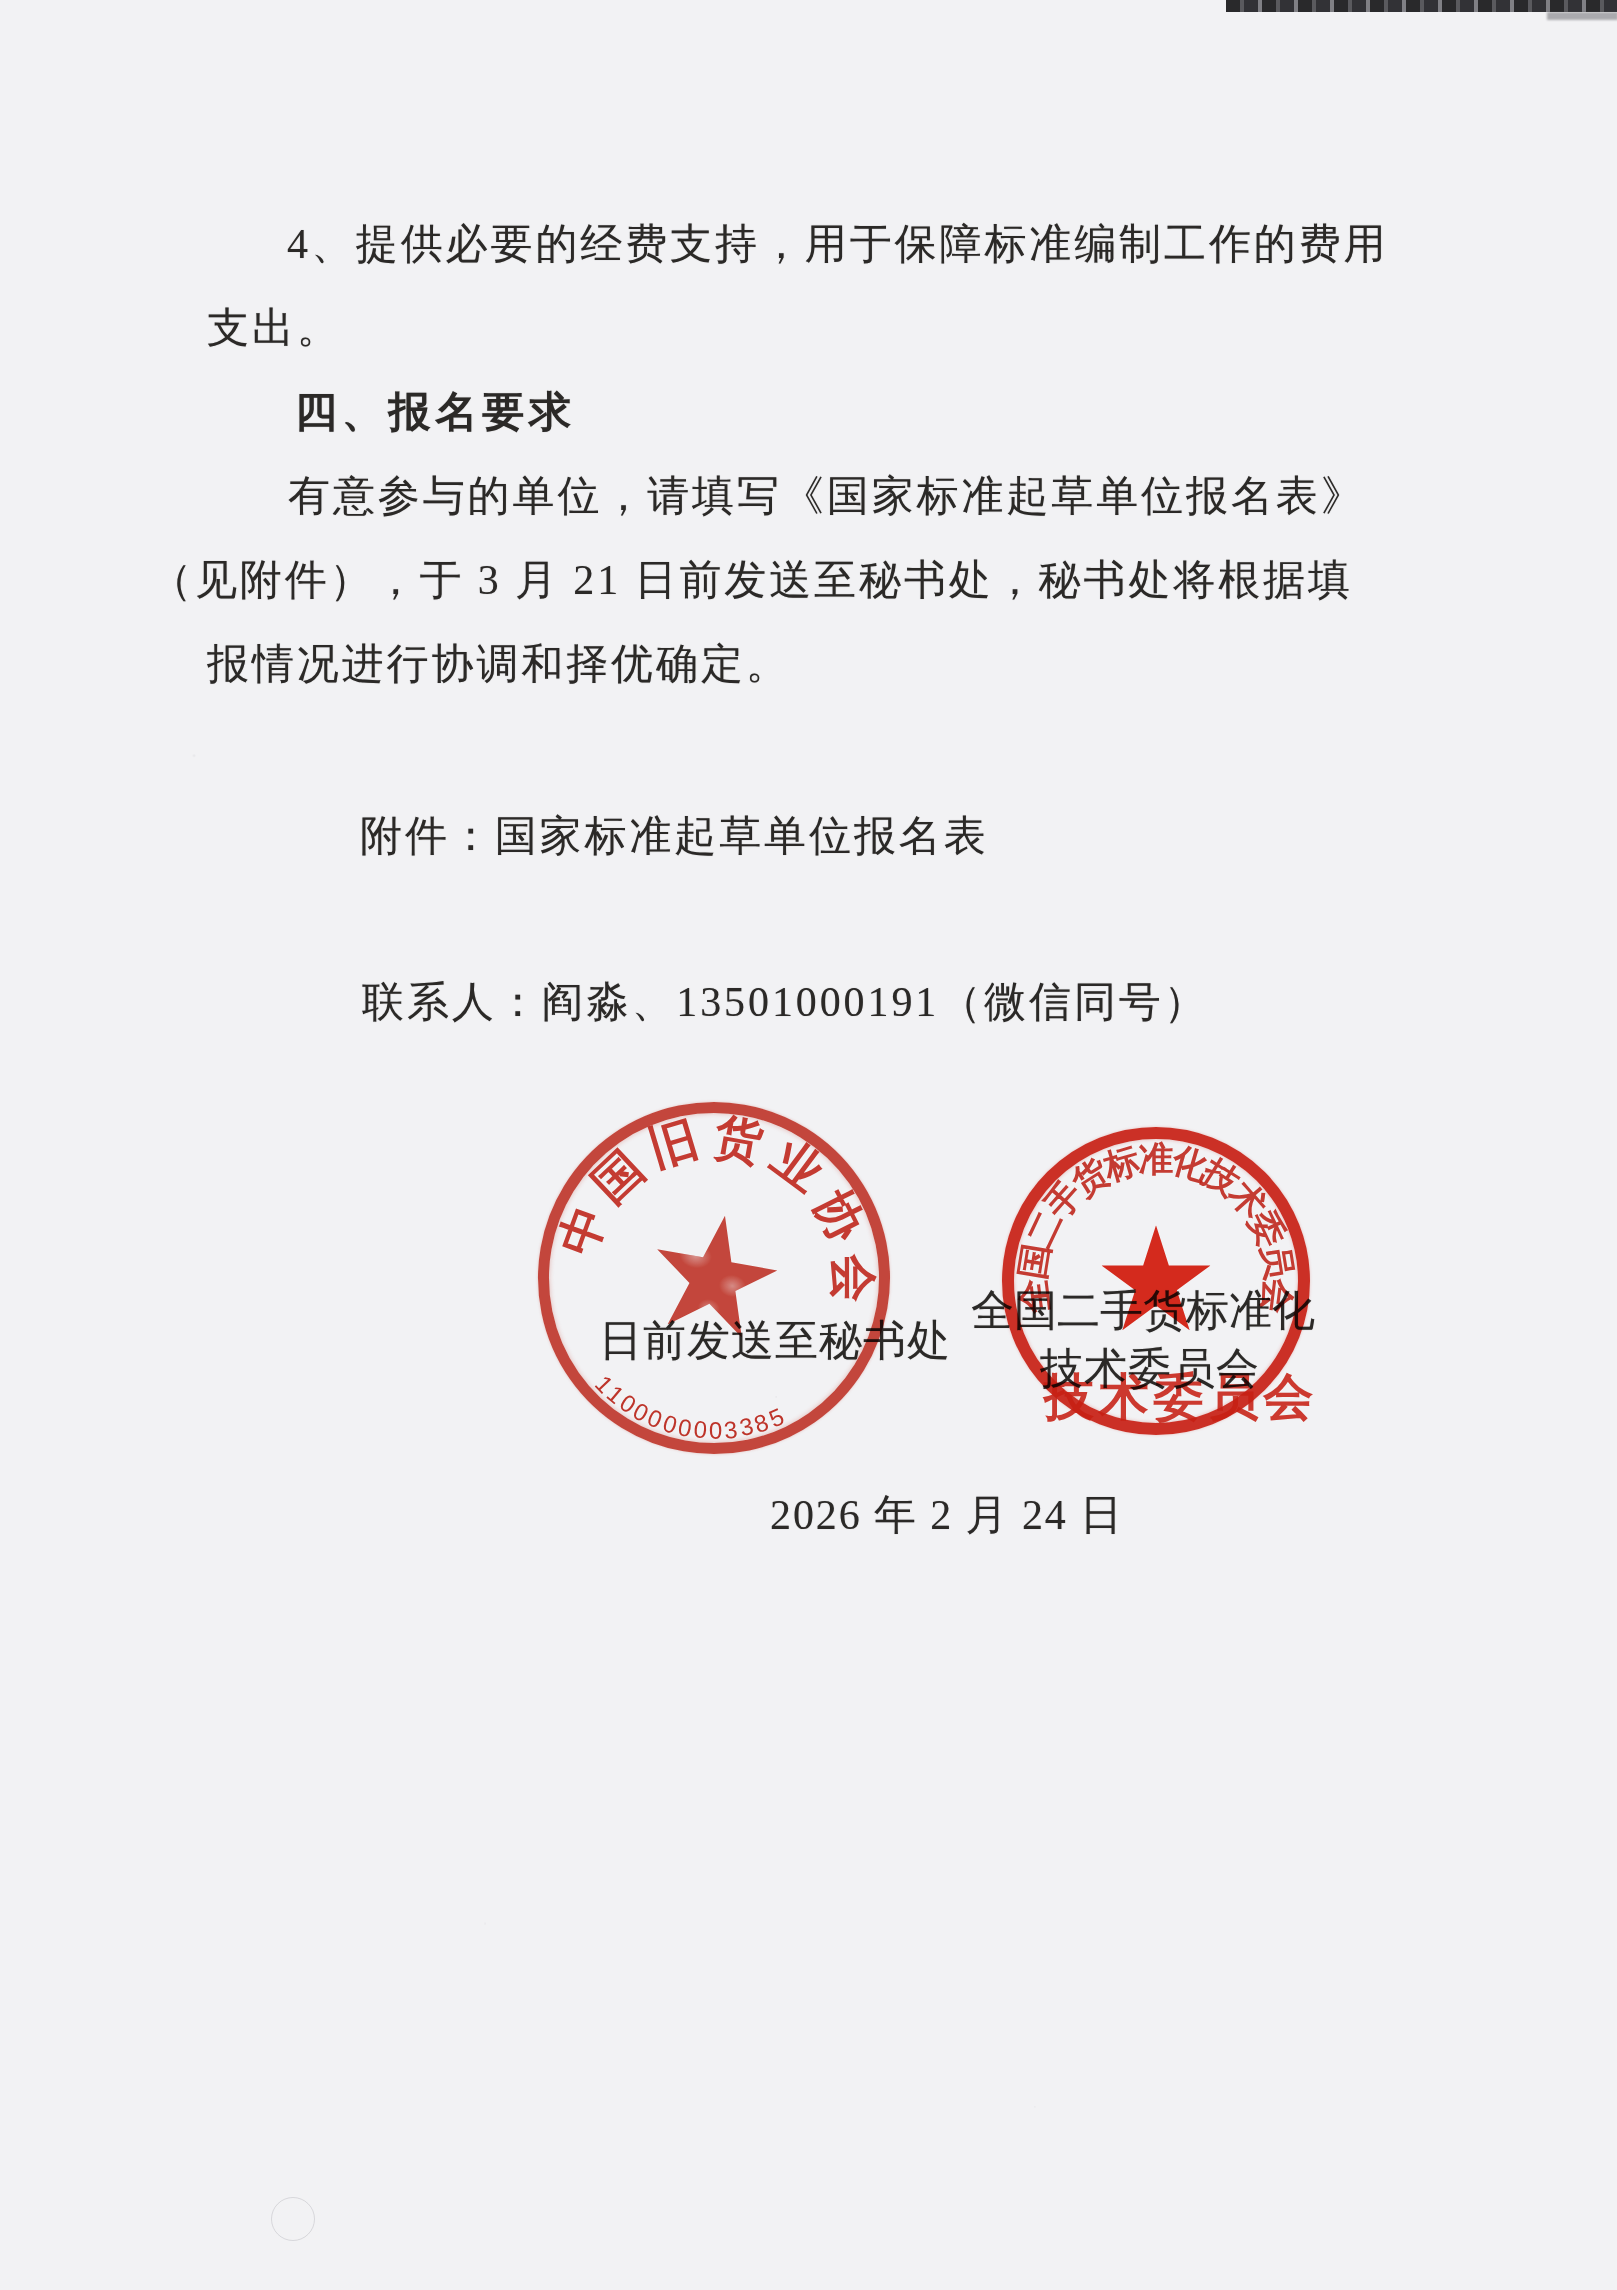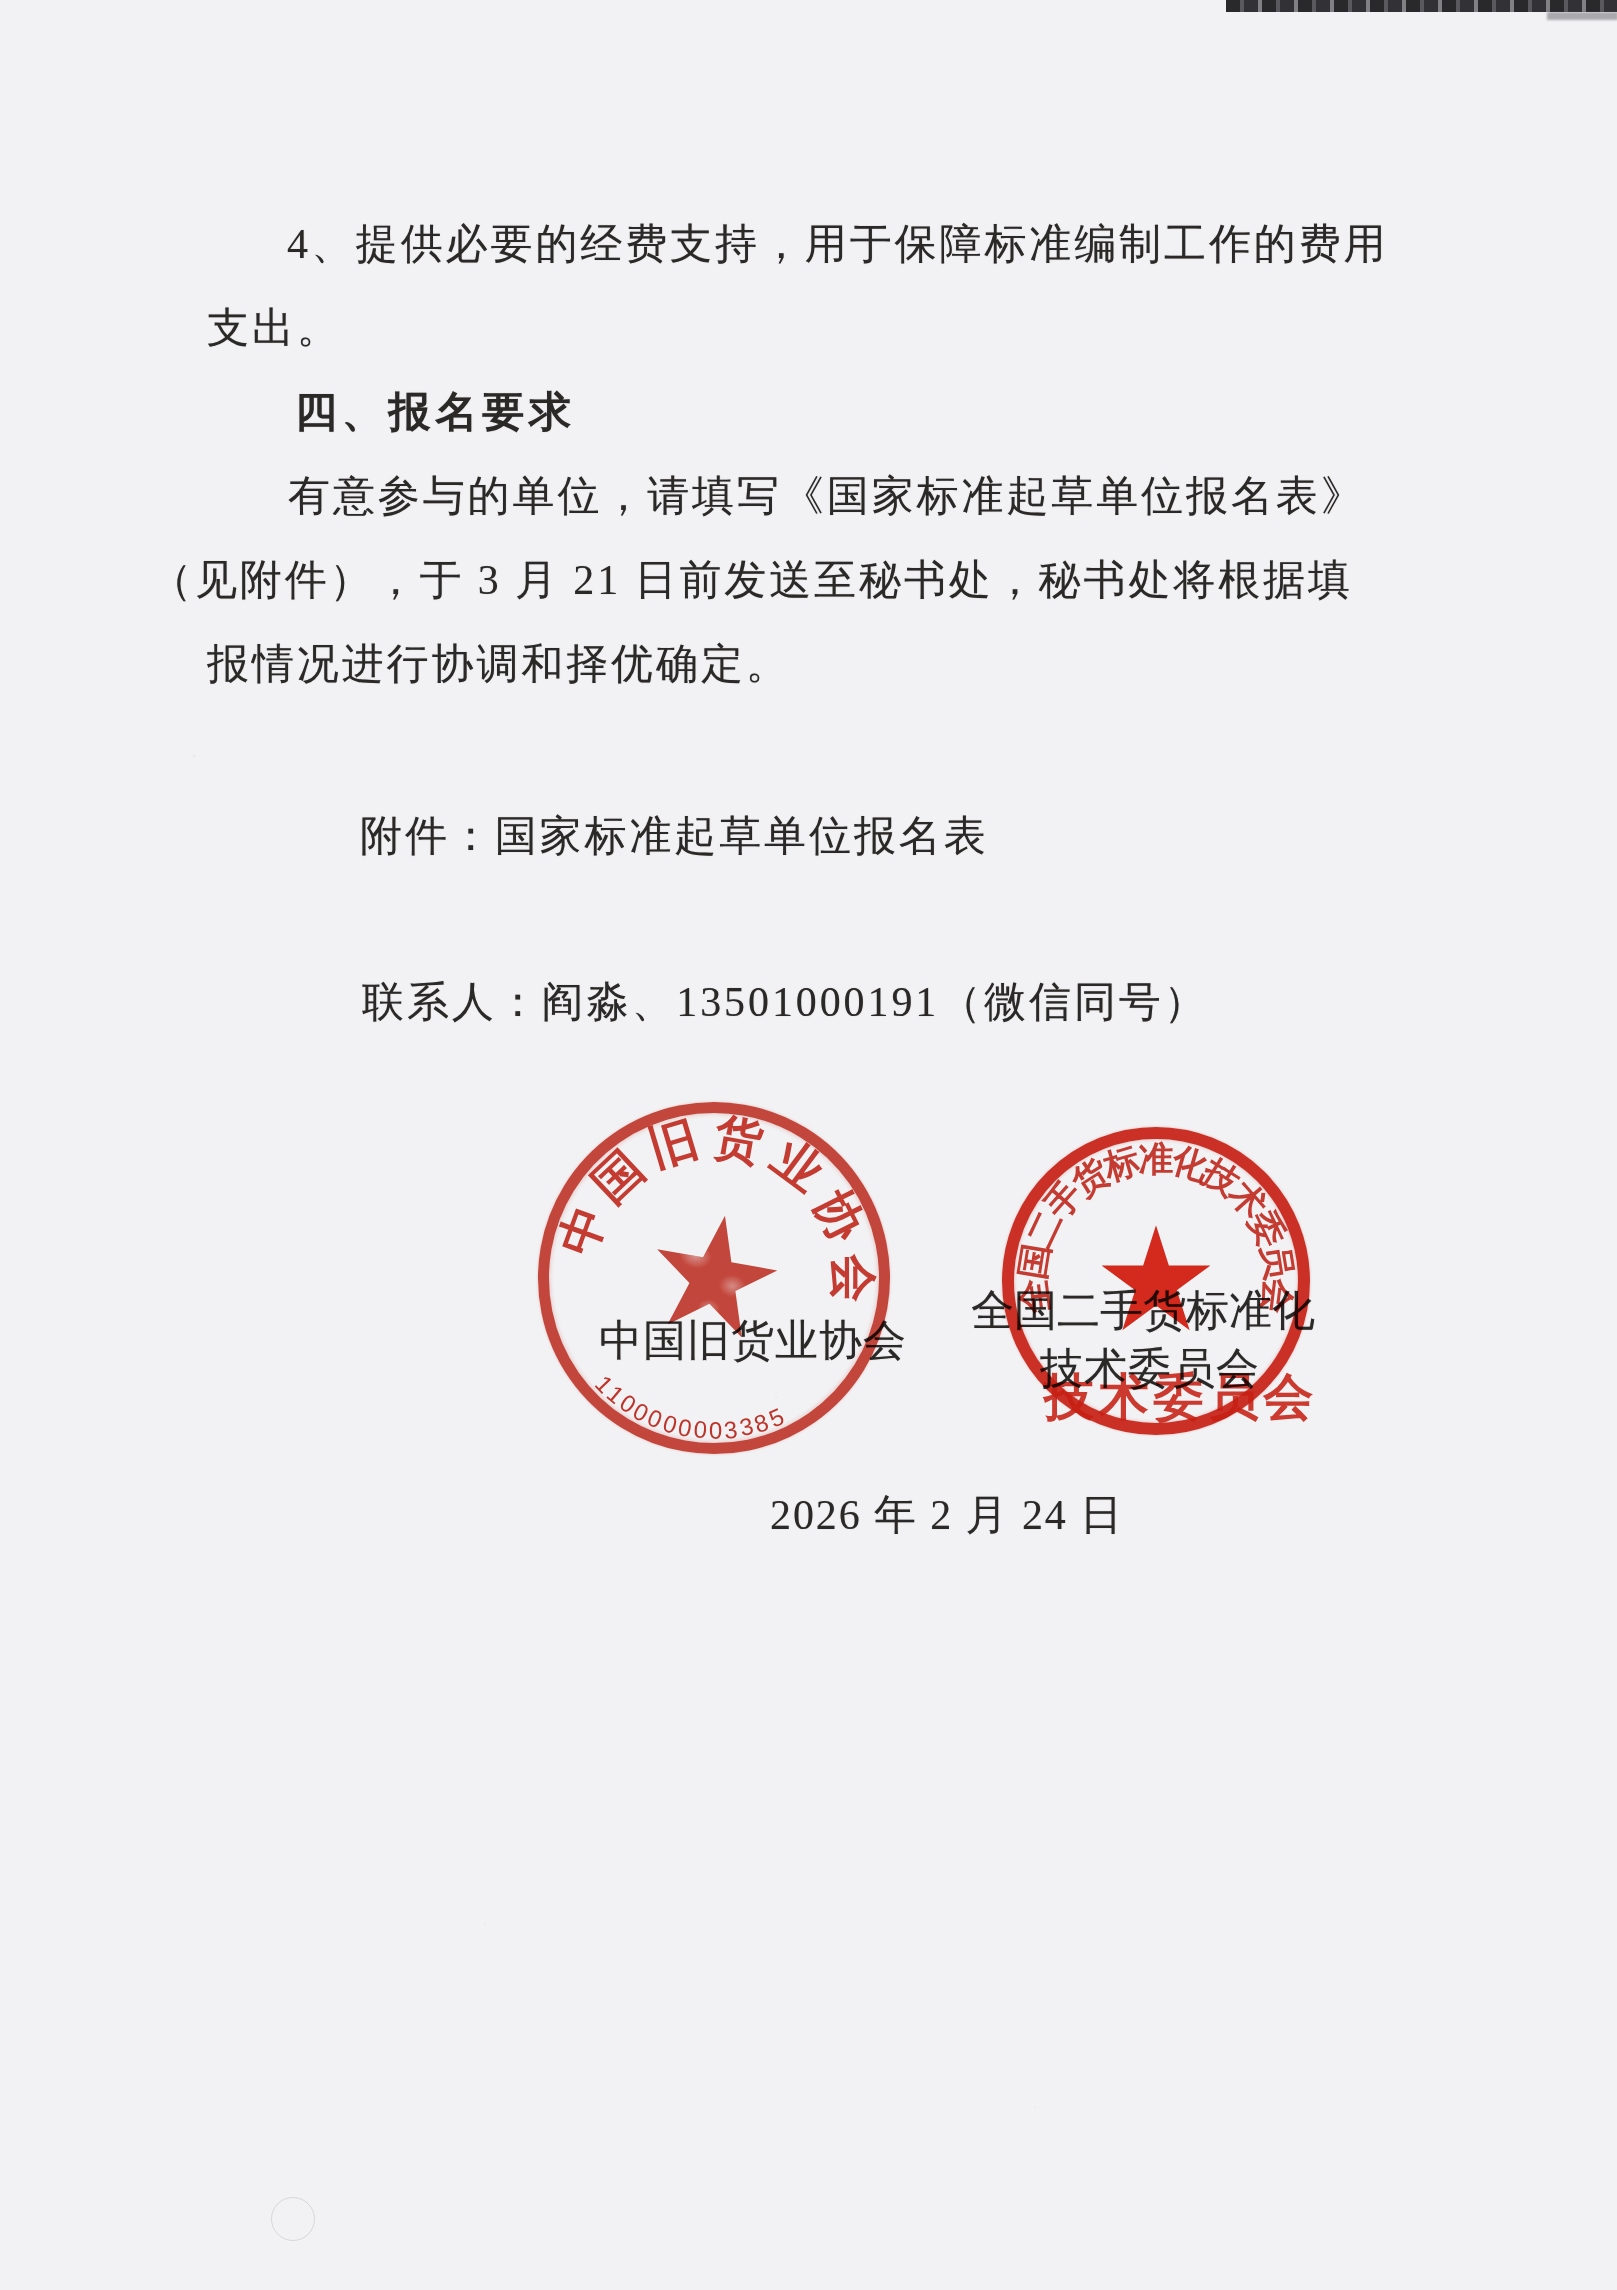--- a/index.html
+++ b/index.html
@@ -135,21 +135,21 @@
   <div class="line" id="l-head">四、报名要求</div>
 
   <div class="line" id="l-p2a">有意参与的单位，请填写《国家标准起草单位报名表》</div>
   <div class="line" id="l-p2b">（见附件），于 3 月 21 日前发送至秘书处，秘书处将根据填</div>
   <div class="line" id="l-p2c">报情况进行协调和择优确定。</div>
 
   <div class="line" id="l-att">附件：国家标准起草单位报名表</div>
 
   <div class="line" id="l-con">联系人：阎淼、13501000191（微信同号）</div>
 
-  <div class="sig" id="sig-left">中国旧货业协会</div>
+  <div class="sig" id="sig-left">日前发送至秘书处</div>
   <div class="sig" id="sig-r1">全国二手货标准化</div>
   <div class="sig" id="sig-r2">技术委员会</div>
 
   <div class="seal" id="seal-left">
     <div class="seal-ring"></div>
     <div class="star"></div>
     <div class="arc arc-ring">
         <span style="position: absolute; left: 50%; top: 50%; white-space: nowrap; font-size: 48px; transform: translate(-50%, -50%) translate(-137px, -24px) rotate(-80deg);">中</span>
         <span style="position: absolute; left: 50%; top: 50%; white-space: nowrap; font-size: 48px; transform: translate(-50%, -50%) translate(-112px, -83px) rotate(-53.3333deg);">国</span>
         <span style="position: absolute; left: 50%; top: 50%; white-space: nowrap; font-size: 48px; transform: translate(-50%, -50%) translate(-63px, -125px) rotate(-26.6667deg);">旧</span>

